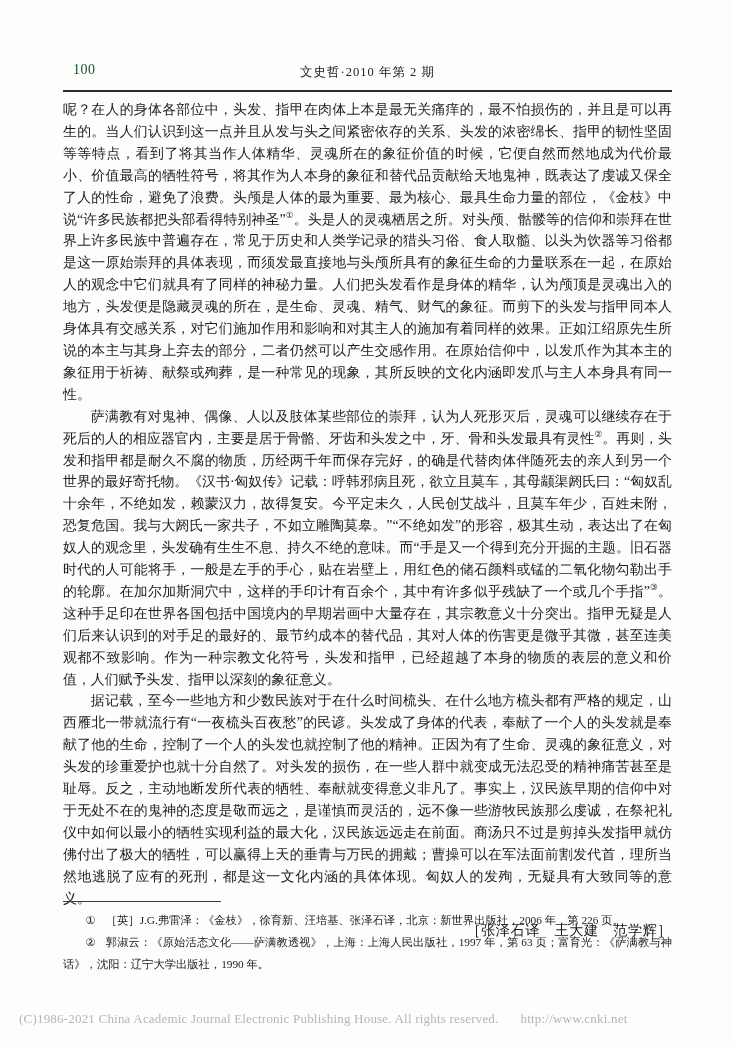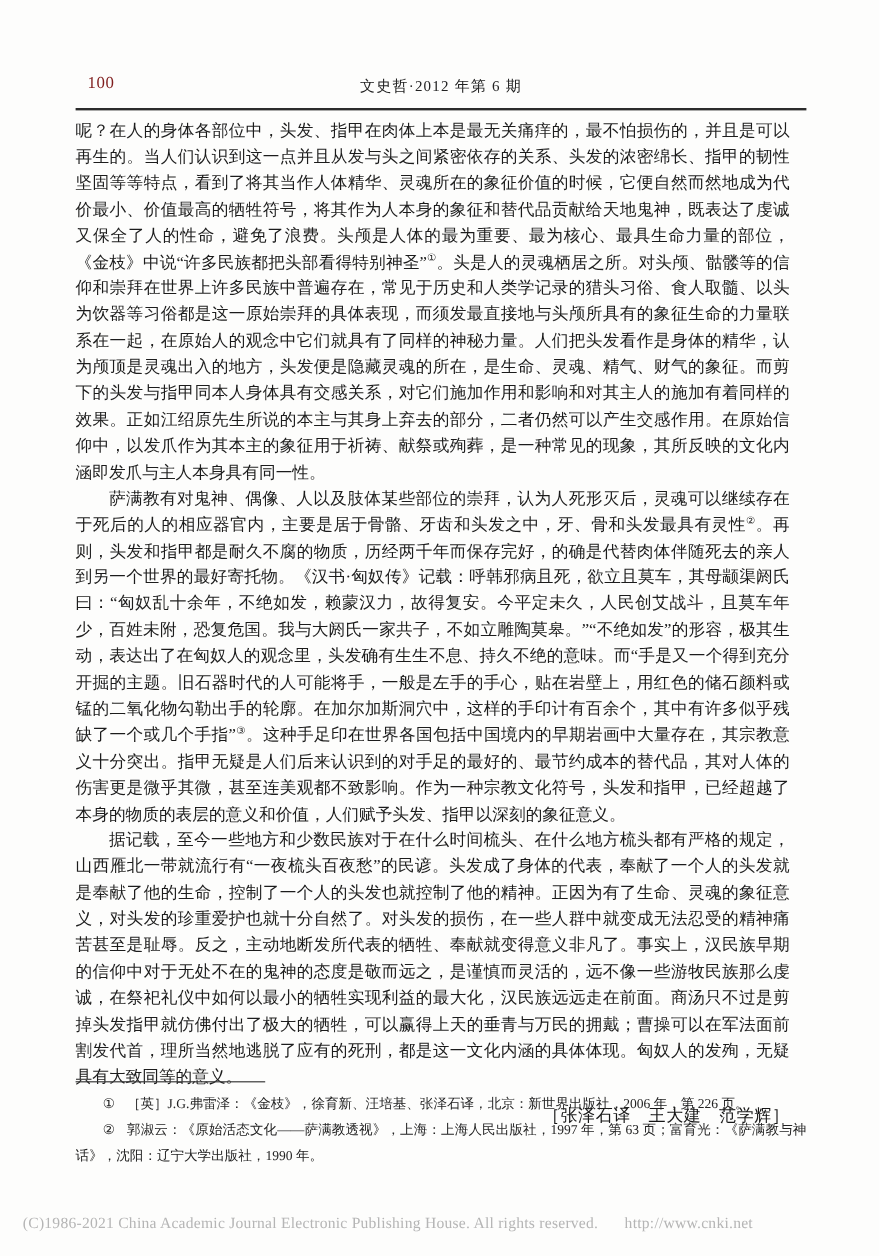--- a/index.html
+++ b/index.html
@@ -10,32 +10,32 @@
     font-family:"Liberation Serif","DejaVu Serif",serif;
     color:#1d1d1d;
     overflow:hidden;
   }
   
   .page-header{
     position:absolute;top:62px;left:63px;right:61px;height:22px;
   }
   .page-number{
     position:absolute;left:10px;top:0;
-    font-size:14px;letter-spacing:.5px;color:#7f1d1d;
+    font-size:14px;letter-spacing:.5px;color:#14532d;
   }
   .journal-issue{
     position:absolute;left:0;right:0;top:2px;text-align:center;
     font-size:12.5px;color:#222;letter-spacing:1px;
   }
   .header-rule{
     position:absolute;top:90px;left:63px;right:61px;height:2px;background:#2c2c2c;
   }
   
   .article-body{
-    position:absolute;top:99px;left:63px;right:75px;
+    position:absolute;top:99px;left:63px;right:61px;
     font-size:13.9px;line-height:21.9px;text-align:justify;
     color:#1c1c1c;
   }
   .article-body p{margin:0;padding:0;}
   .body-para{text-align:justify;}
   .indent{text-indent:2em;}
   sup{font-size:.62em;vertical-align:super;line-height:0;}
   .editor-line{
     text-align:right;margin-top:10px !important;
     font-size:14.2px;letter-spacing:.5px;color:#161616;
@@ -59,21 +59,21 @@
   }
   .footer-url{margin-left:22px;}
 </style>
 </head>
 <body>
 
 <div class="page">
 
   <div class="page-header">
     <span class="page-number">100</span>
-    <span class="journal-issue">文史哲·2012 年第 6 期</span>
+    <span class="journal-issue">文史哲·2010 年第 2 期</span>
   </div>
   <div class="header-rule"></div>
 
   <div class="article-body">
     <p class="body-para supify">呢？在人的身体各部位中，头发、指甲在肉体上本是最无关痛痒的，最不怕损伤的，并且是可以再生的。当人们认识到这一点并且从发与头之间紧密依存的关系、头发的浓密绵长、指甲的韧性坚固等等特点，看到了将其当作人体精华、灵魂所在的象征价值的时候，它便自然而然地成为代价最小、价值最高的牺牲符号，将其作为人本身的象征和替代品贡献给天地鬼神，既表达了虔诚又保全了人的性命，避免了浪费。头颅是人体的最为重要、最为核心、最具生命力量的部位，《金枝》中说“许多民族都把头部看得特别神圣”<sup>①</sup>。头是人的灵魂栖居之所。对头颅、骷髅等的信仰和崇拜在世界上许多民族中普遍存在，常见于历史和人类学记录的猎头习俗、食人取髓、以头为饮器等习俗都是这一原始崇拜的具体表现，而须发最直接地与头颅所具有的象征生命的力量联系在一起，在原始人的观念中它们就具有了同样的神秘力量。人们把头发看作是身体的精华，认为颅顶是灵魂出入的地方，头发便是隐藏灵魂的所在，是生命、灵魂、精气、财气的象征。而剪下的头发与指甲同本人身体具有交感关系，对它们施加作用和影响和对其主人的施加有着同样的效果。正如江绍原先生所说的本主与其身上弃去的部分，二者仍然可以产生交感作用。在原始信仰中，以发爪作为其本主的象征用于祈祷、献祭或殉葬，是一种常见的现象，其所反映的文化内涵即发爪与主人本身具有同一性。</p>
     <p class="body-para indent supify">萨满教有对鬼神、偶像、人以及肢体某些部位的崇拜，认为人死形灭后，灵魂可以继续存在于死后的人的相应器官内，主要是居于骨骼、牙齿和头发之中，牙、骨和头发最具有灵性<sup>②</sup>。再则，头发和指甲都是耐久不腐的物质，历经两千年而保存完好，的确是代替肉体伴随死去的亲人到另一个世界的最好寄托物。《汉书·匈奴传》记载：呼韩邪病且死，欲立且莫车，其母颛渠阏氏曰：“匈奴乱十余年，不绝如发，赖蒙汉力，故得复安。今平定未久，人民创艾战斗，且莫车年少，百姓未附，恐复危国。我与大阏氏一家共子，不如立雕陶莫皋。”“不绝如发”的形容，极其生动，表达出了在匈奴人的观念里，头发确有生生不息、持久不绝的意味。而“手是又一个得到充分开掘的主题。旧石器时代的人可能将手，一般是左手的手心，贴在岩壁上，用红色的储石颜料或锰的二氧化物勾勒出手的轮廓。在加尔加斯洞穴中，这样的手印计有百余个，其中有许多似乎残缺了一个或几个手指”<sup>③</sup>。这种手足印在世界各国包括中国境内的早期岩画中大量存在，其宗教意义十分突出。指甲无疑是人们后来认识到的对手足的最好的、最节约成本的替代品，其对人体的伤害更是微乎其微，甚至连美观都不致影响。作为一种宗教文化符号，头发和指甲，已经超越了本身的物质的表层的意义和价值，人们赋予头发、指甲以深刻的象征意义。</p>
     <p class="body-para indent supify">据记载，至今一些地方和少数民族对于在什么时间梳头、在什么地方梳头都有严格的规定，山西雁北一带就流行有“一夜梳头百夜愁”的民谚。头发成了身体的代表，奉献了一个人的头发就是奉献了他的生命，控制了一个人的头发也就控制了他的精神。正因为有了生命、灵魂的象征意义，对头发的珍重爱护也就十分自然了。对头发的损伤，在一些人群中就变成无法忍受的精神痛苦甚至是耻辱。反之，主动地断发所代表的牺牲、奉献就变得意义非凡了。事实上，汉民族早期的信仰中对于无处不在的鬼神的态度是敬而远之，是谨慎而灵活的，远不像一些游牧民族那么虔诚，在祭祀礼仪中如何以最小的牺牲实现利益的最大化，汉民族远远走在前面。商汤只不过是剪掉头发指甲就仿佛付出了极大的牺牲，可以赢得上天的垂青与万民的拥戴；曹操可以在军法面前割发代首，理所当然地逃脱了应有的死刑，都是这一文化内涵的具体体现。匈奴人的发殉，无疑具有大致同等的意义。</p>
     <p class="editor-line">［张泽石译　王大建　范学辉］</p>
   </div>
 

